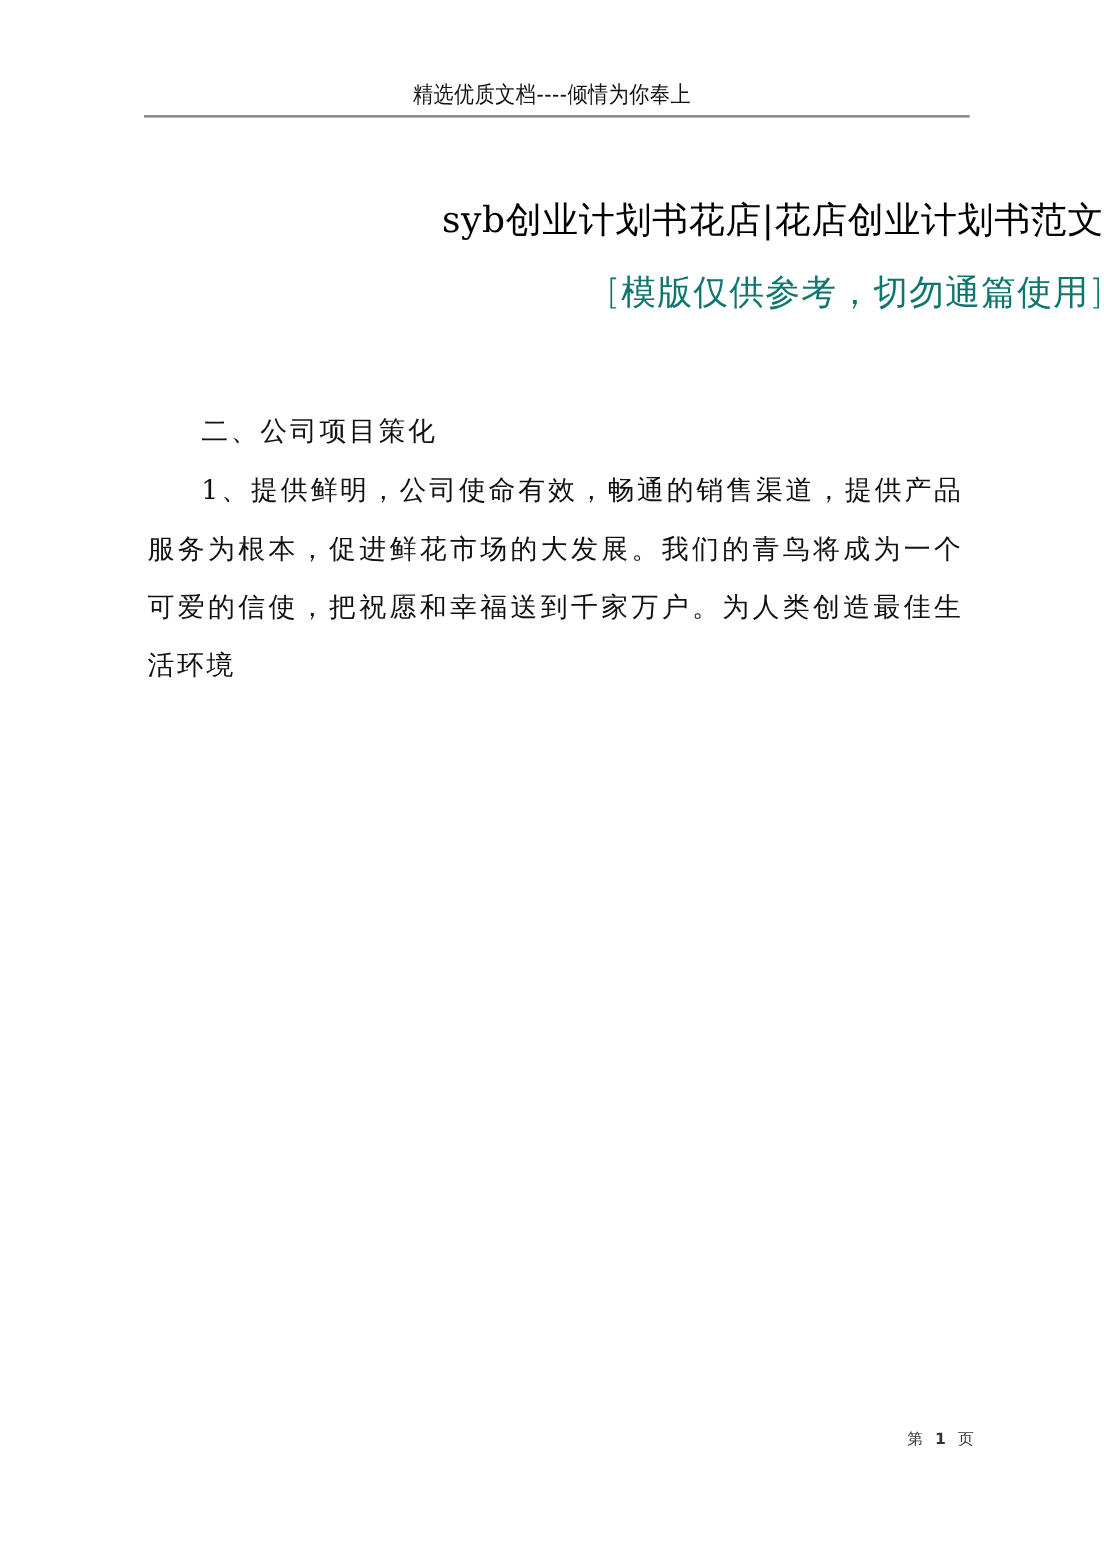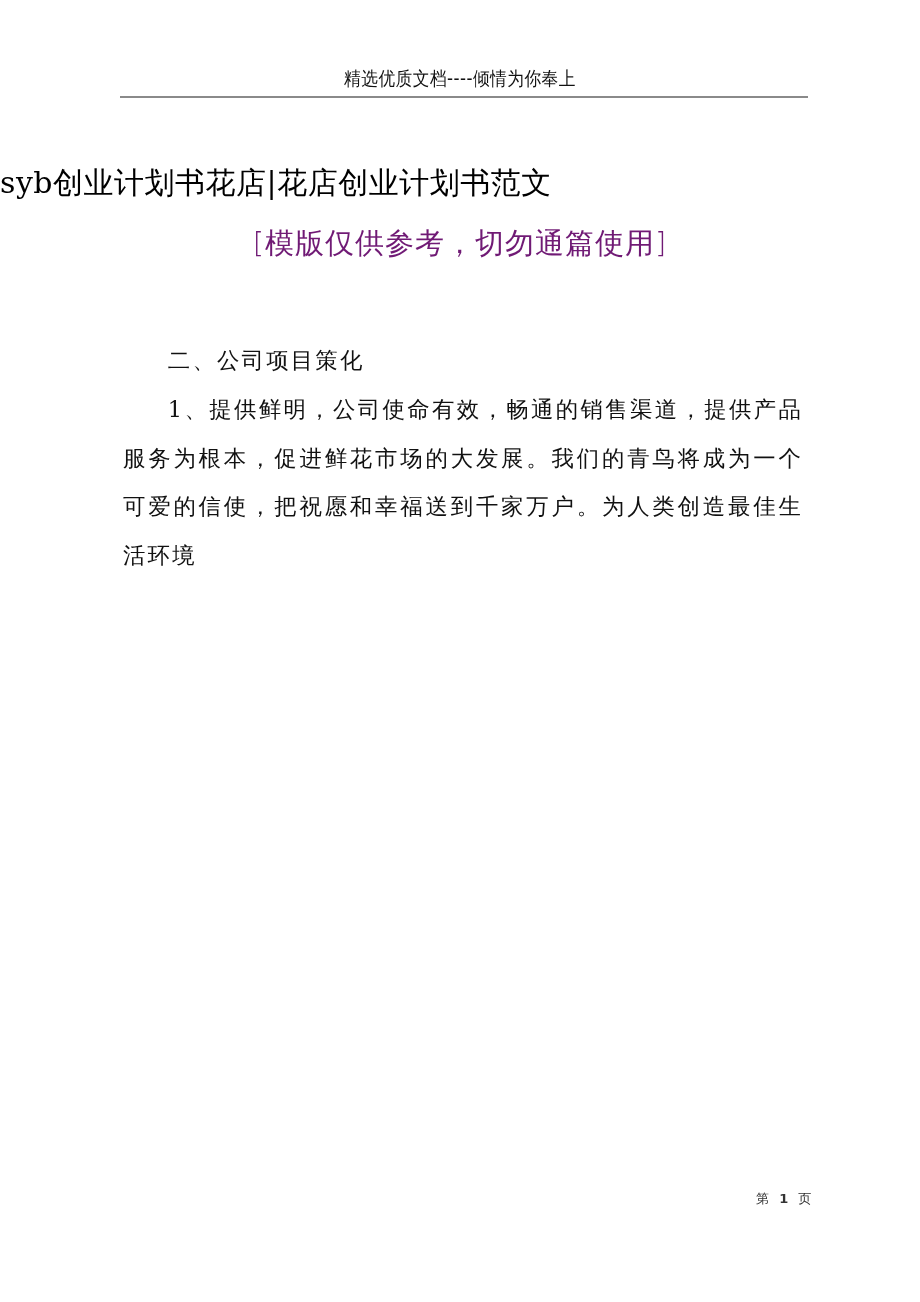--- a/index.html
+++ b/index.html
@@ -34,34 +34,34 @@
       top: 96px;
       height: 1px;
       background: #8a8a8a;
       border-top: 1px solid #8a8a8a;
     }
     .doc-title {
       position: absolute;
       left: 0;
       width: 920px;
       top: 163px;
-      text-align: left;
+      text-align: right;
       font-size: 30px;
       letter-spacing: 0.5px;
       color: #000;
     }
     .doc-subtitle {
       position: absolute;
       left: 0;
       width: 920px;
       top: 224px;
-      text-align: center;
+      text-align: right;
       font-size: 29px;
       letter-spacing: 1px;
-      color: #701a75;
+      color: #0f766e;
       font-family: "DejaVu Sans", "Liberation Sans", sans-serif;
       font-weight: 300;
     }
     .body-text {
       position: absolute;
       left: 123px;
       width: 680px;
       top: 336px;
       font-size: 22.4px;
       line-height: 48.8px;

